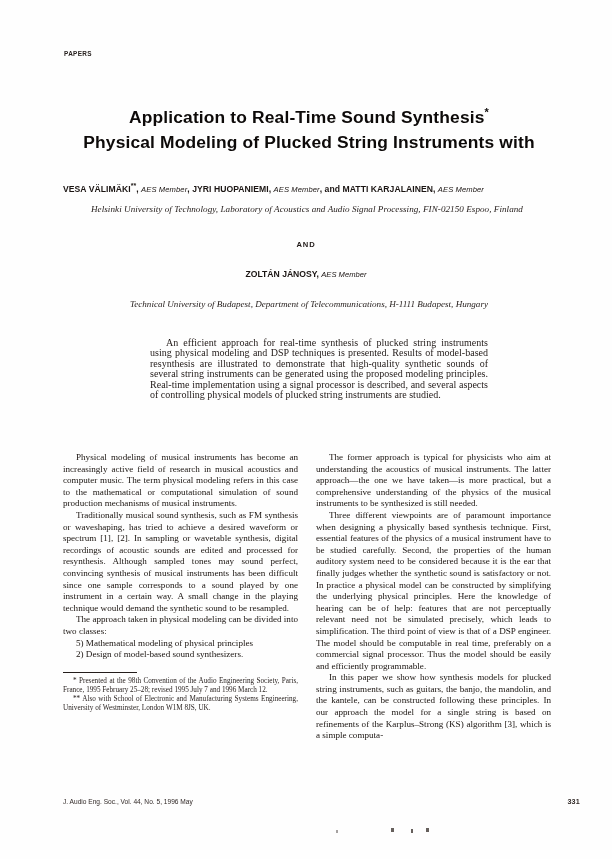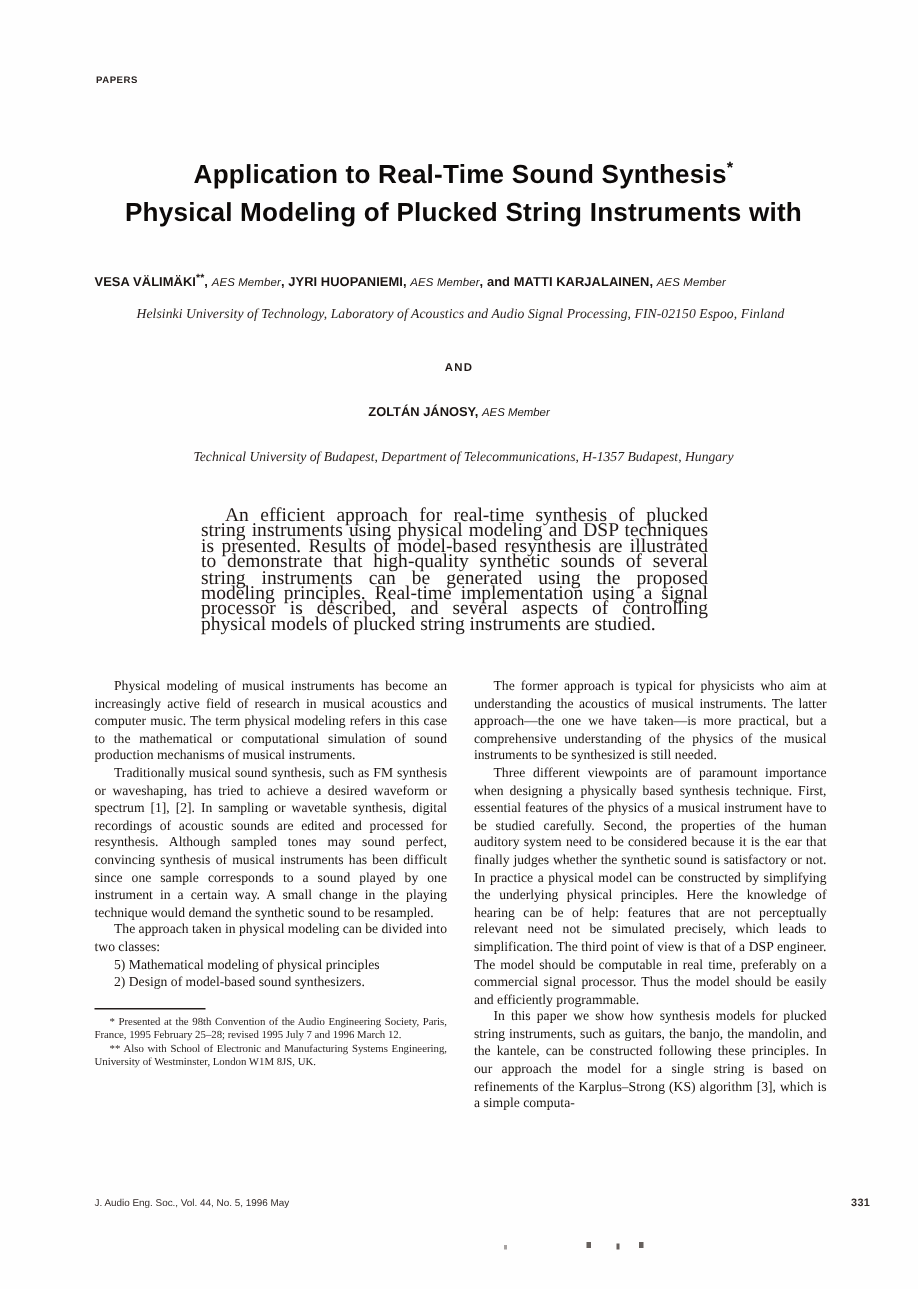--- a/index.html
+++ b/index.html
@@ -126,24 +126,24 @@
     top: 299px;
     text-align: center;
     font-style: italic;
     font-size: 9.1px;
     color: #221b19;
   }
 
   
   .abstract {
     position: absolute;
-    left: 134px;
+    left: 150px;
     width: 338px;
     top: 338px;
-    font-size: 13px;
+    font-size: 10px;
     line-height: 10.4px;
     text-align: justify;
     text-indent: 16px;
     color: #211a18;
     letter-spacing: 0.01px;
   }
 
   
   .col {
     position: absolute;
@@ -252,21 +252,21 @@
   </div>
 
   <div class="affiliation">Helsinki University of Technology, Laboratory of Acoustics and Audio Signal Processing, FIN-02150 Espoo, Finland</div>
 
   <div class="and-sep">AND</div>
 
   <div class="author2">
     <span>ZOLTÁN JÁNOSY</span><span>, </span><span class="aes">AES Member</span>
   </div>
 
-  <div class="affiliation2">Technical University of Budapest, Department of Telecommunications, H-1357 Budapest, Hungary</div>
+  <div class="affiliation2">Technical University of Budapest, Department of Telecommunications, H-1111 Budapest, Hungary</div>
 
   <div class="abstract">An efficient approach for real-time synthesis of plucked string instruments using physical modeling and DSP techniques is presented. Results of model-based resynthesis are illustrated to demonstrate that high-quality synthetic sounds of several string instruments can be generated using the proposed modeling principles. Real-time implementation using a signal processor is described, and several aspects of controlling physical models of plucked string instruments are studied.</div>
 
   <div class="col col-left">
     <p class="para">Physical modeling of musical instruments has become an increasingly active field of research in musical acoustics and computer music. The term physical modeling refers in this case to the mathematical or computational simulation of sound production mechanisms of musical instruments.</p>
     <p class="para">Traditionally musical sound synthesis, such as FM synthesis or waveshaping, has tried to achieve a desired waveform or spectrum [1], [2]. In sampling or wavetable synthesis, digital recordings of acoustic sounds are edited and processed for resynthesis. Although sampled tones may sound perfect, convincing synthesis of musical instruments has been difficult since one sample corresponds to a sound played by one instrument in a certain way. A small change in the playing technique would demand the synthetic sound to be resampled.</p>
     <p class="para">The approach taken in physical modeling can be divided into two classes:</p>
     <p class="list-line">5) Mathematical modeling of physical principles</p>
     <p class="list-line">2) Design of model-based sound synthesizers.</p>
 

